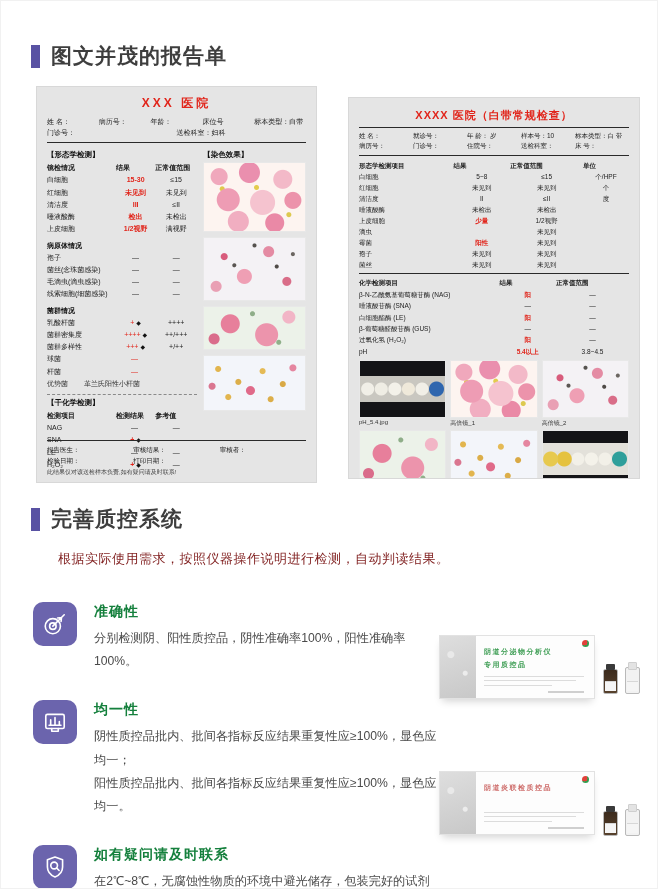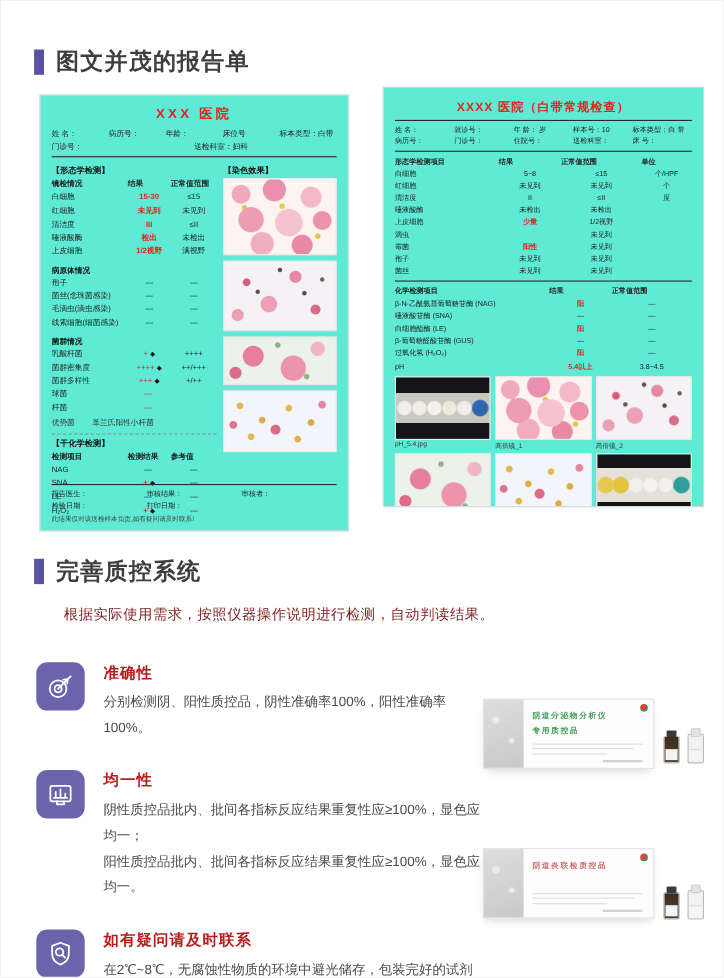--- a/index.html
+++ b/index.html
@@ -9,23 +9,23 @@
 
   
   .sec-head { position:absolute; left:30px; display:flex; align-items:center; gap:11px; }
   .sec-head .bar { width:9px; height:23px; background:#5952a3; }
   .sec-head h1 { font-size:21px; font-weight:bold; color:#3e3e3e; letter-spacing:1px; }
   #sec1-head { top:41px; }
   #sec2-head { top:504px; }
   .intro { position:absolute; left:57px; top:549px; font-size:13px; color:#7f1d1d; letter-spacing:0.5px; }
 
   
-  .report { position:absolute; background:#5eead4; border:1px solid #d8d8d8; padding:8px 10px; overflow:hidden; }
+  .report { position:absolute; background:#e5e5e5; border:1px solid #d8d8d8; padding:8px 10px; overflow:hidden; }
   .report-a { left:35px; top:85px; width:281px; height:397px; }
-  .report-b { left:347px; top:78px; width:292px; height:382px; }
+  .report-b { left:347px; top:96px; width:292px; height:382px; }
   .red { color:#e1251b; }
   .ra-hospital { text-align:center; font-size:12px; font-weight:bold; color:#e1251b; letter-spacing:3px; }
   .ra-title { text-align:center; font-size:13px; font-weight:bold; font-family:"Liberation Serif", serif; margin-top:3px; letter-spacing:1px; }
   .meta-row { display:flex; font-size:7px; color:#222; margin-top:5px; }
   .meta-row span { flex:1; }
   .rule-heavy { border-top:1.5px solid #2a2a2a; margin:4px 0 4px; }
   .rule-thin { border-top:1px solid #2a2a2a; margin:3px 0; }
   .ra-body { display:flex; }
   .ra-left { width:58%; }
   .ra-stain { width:42%; padding-left:6px; }
@@ -125,21 +125,21 @@
 
   
   .features { position:absolute; left:32px; top:601px; width:406px; }
   .feature { display:flex; align-items:flex-start; margin-bottom:27px; }
   .f-icon { width:44px; height:44px; border-radius:10px; background:#6b64ad; display:flex; align-items:center; justify-content:center; flex:none; }
   .f-icon svg { width:26px; height:26px; stroke:#fff; fill:none; stroke-width:1.5; stroke-linecap:round; stroke-linejoin:round; display:none; }
   .f-icon[data-icon="target-icon"] svg.i-target { display:block; }
   .f-icon[data-icon="chart-icon"] svg.i-chart { display:block; }
   .f-icon[data-icon="shield-magnifier-icon"] svg.i-shield { display:block; }
   .f-text { margin-left:17px; width:382px; }
-  .f-title { color:#b91c1c; font-weight:bold; font-size:14px; margin:1px 0 6px; letter-spacing:1px; }
+  .f-title { color:#15803d; font-weight:bold; font-size:14px; margin:1px 0 6px; letter-spacing:1px; }
   .f-line { font-size:12.2px; color:#4a4a4a; line-height:1.9; }
   .f-line:empty { display:none; }
 
   
   .product { position:absolute; }
   .p1 { left:430px; top:622px; width:218px; height:92px; }
   .p2 { left:430px; top:758px; width:218px; height:98px; }
   .pbox { position:absolute; left:8px; top:12px; width:156px; height:64px; background:#fdfdfd; border:1px solid #e2e2e2; box-shadow:0 5px 8px -3px rgba(0,0,0,0.18); }
   .pbox-side { position:absolute; left:0; top:0; bottom:0; width:36px; background:linear-gradient(160deg,#dedede,#c8c8c8);
     background-image:radial-gradient(circle at 30% 30%, #e9e9e9 0 3px, transparent 4px), radial-gradient(circle at 70% 60%, #ececec 0 2px, transparent 3px), linear-gradient(160deg,#dedede,#c8c8c8); }

